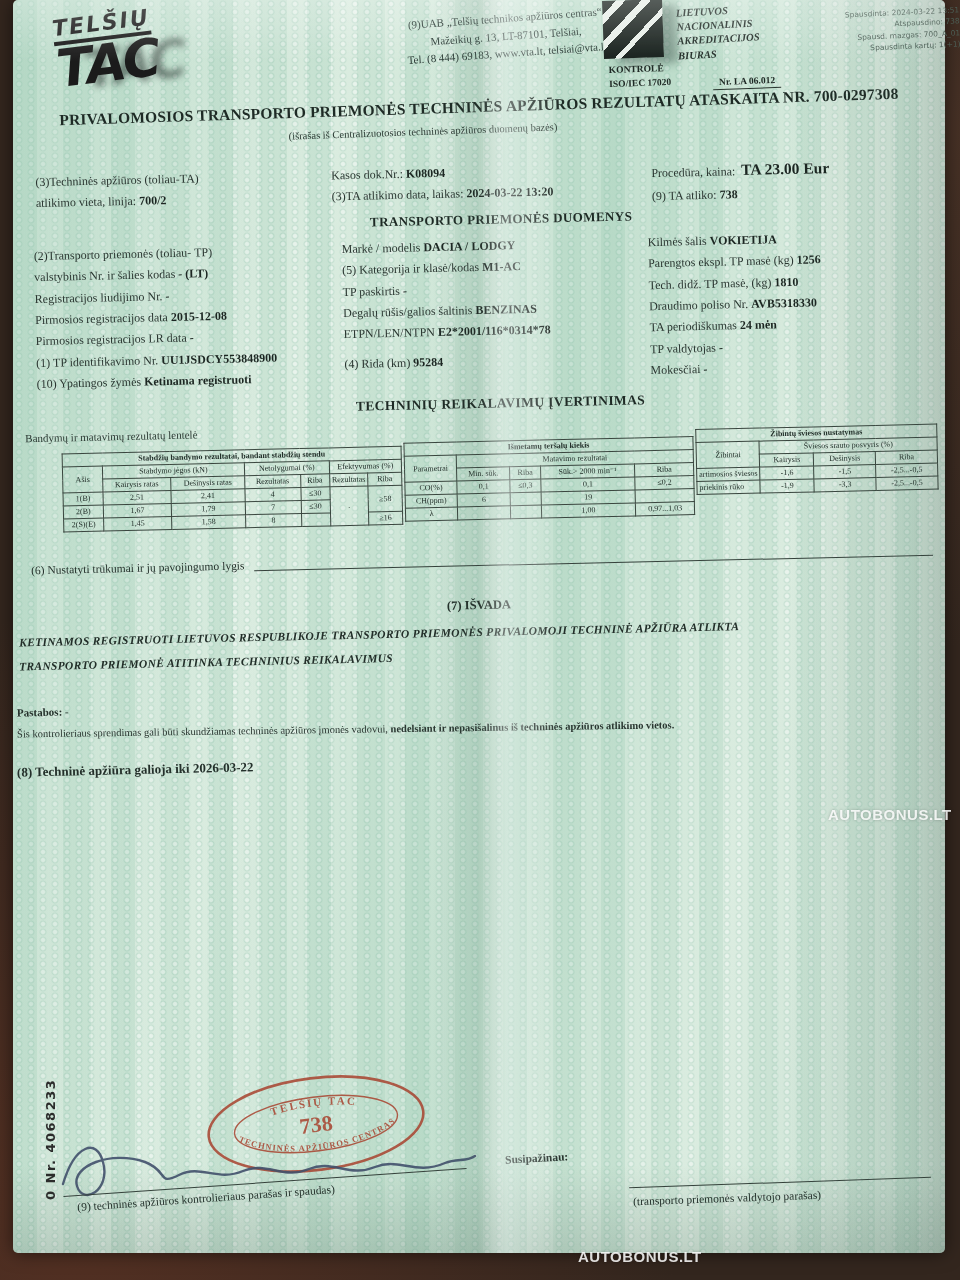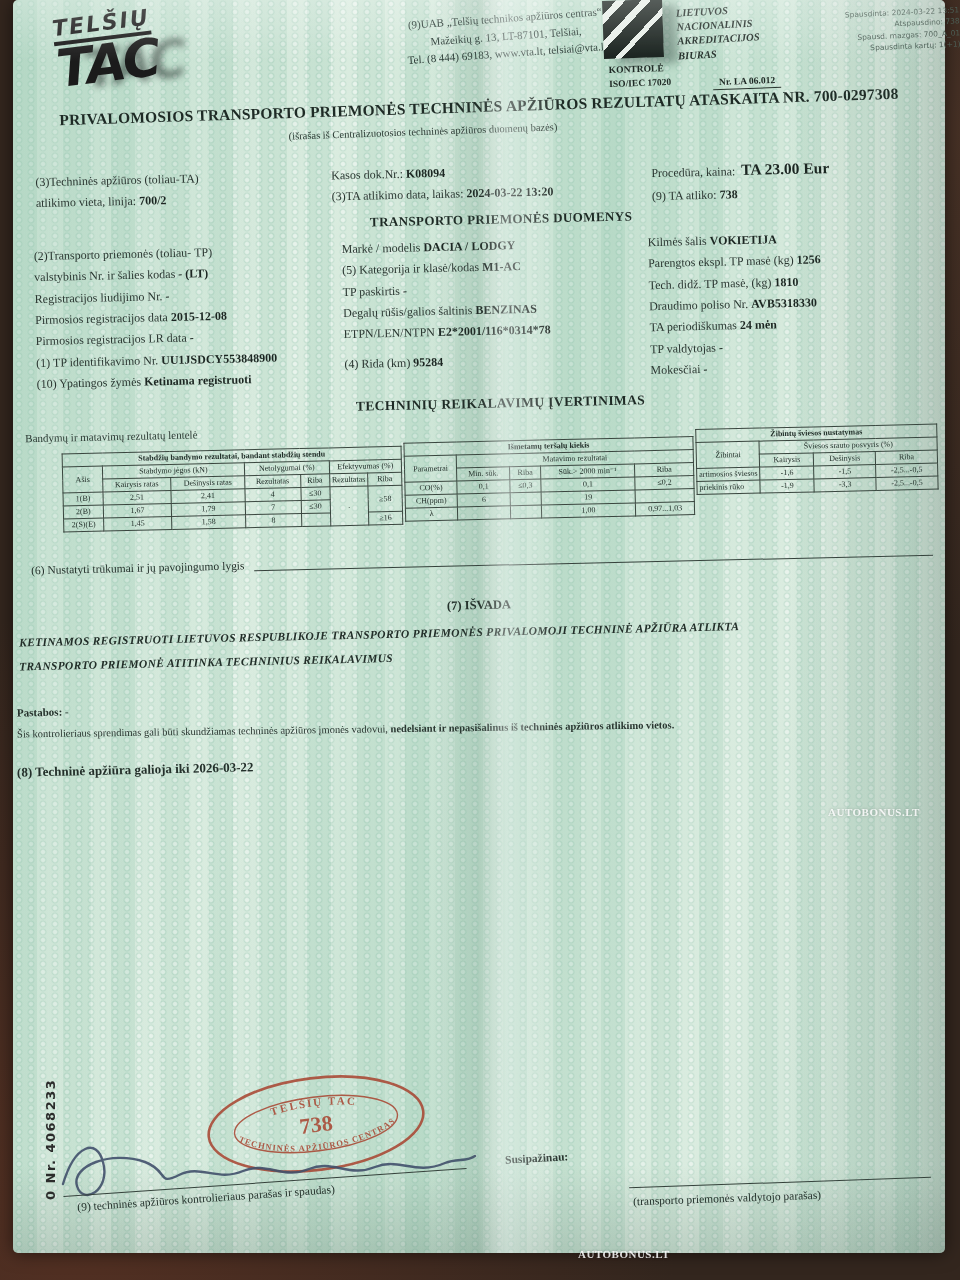--- a/index.html
+++ b/index.html
@@ -54,21 +54,21 @@
   .sec-title { font-weight:bold; font-size:13px; letter-spacing:.4px; color:#1e2a25; }
 
   table { border-collapse:collapse; font-size:8px; color:#222e29; }
   td { border:1px solid #3a463f; text-align:center; padding:1px 2px; line-height:1.25; }
   .tt { font-weight:bold; font-size:8px; }
   .lamp-cell { text-align:left; white-space:nowrap; }
 
   .rule { border-bottom:1.2px solid #35413b; }
   .concl { font-style:italic; font-weight:600; font-size:11.5px; letter-spacing:.3px; color:#222e29; }
 
-  .wm { font-family:Liberation Serif, serif; font-weight:bold; font-size:11px; color:rgba(255,255,255,.85); letter-spacing:.5px; text-shadow:0 0 3px rgba(0,0,0,.25); }
+  .wm { font-family:Liberation Sans, sans-serif; font-weight:bold; font-size:15px; color:rgba(255,255,255,.85); letter-spacing:.5px; text-shadow:0 0 3px rgba(0,0,0,.25); }
 
   .sig-caption { font-size:11.5px; color:#232f2a; }
   .serial { font-family:"DejaVu Sans",sans-serif; font-weight:bold; font-size:13px; letter-spacing:1.5px; color:#2b2b2b; transform:rotate(-90deg); transform-origin:0 0; white-space:nowrap; }
 </style>
 </head>
 <body>
 
 <div class="paper">
 
   <div class="abs logo-box">

